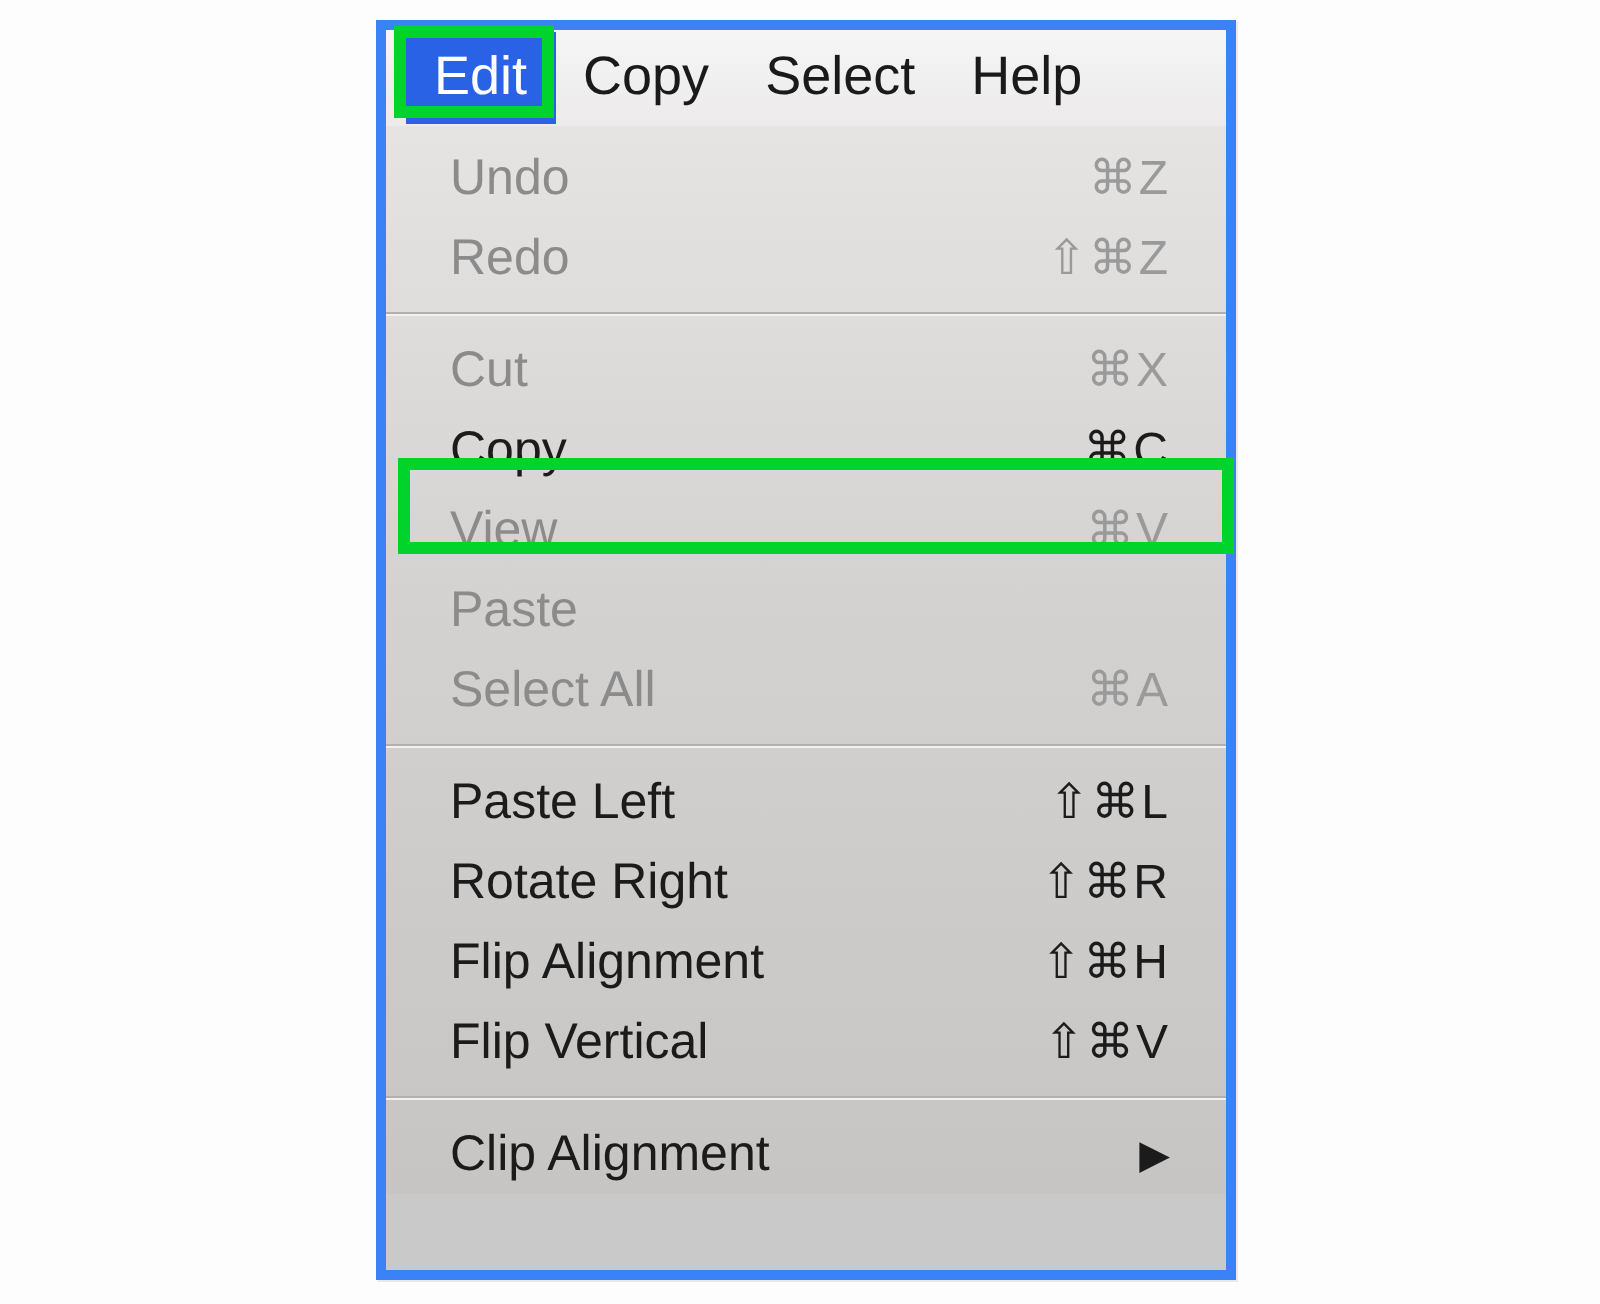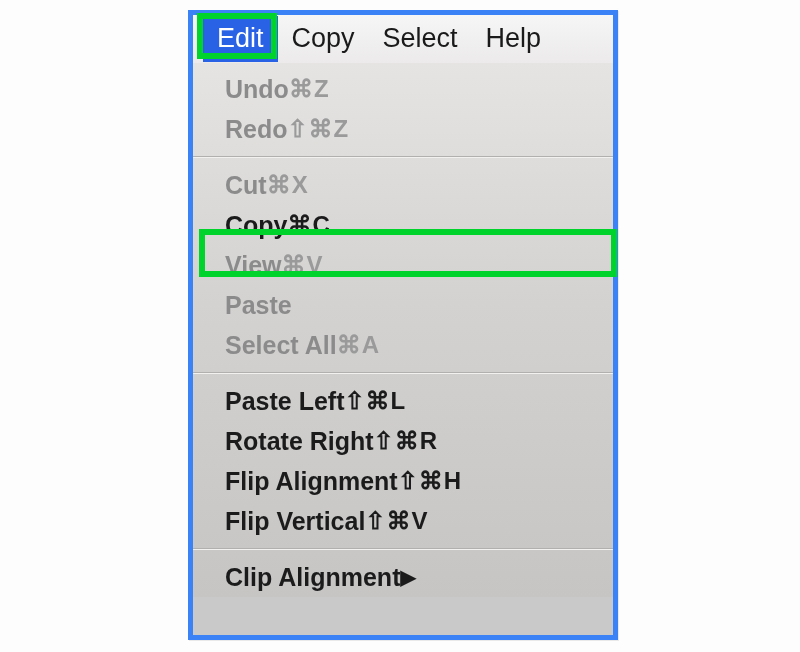--- a/index.html
+++ b/index.html
@@ -54,27 +54,26 @@
     .dropdown {
       position: relative;
       left: 0;
       width: 100%;
       background: linear-gradient(#e5e4e3, #d3d2d1 45%, #c6c5c4);
       padding-top: 6px;
       padding-bottom: 0;
     }
     .menu-item {
       display: flex;
-      justify-content: flex-start;
+      justify-content: space-between;
       align-items: center;
       height: 40px;
       padding: 0 28px 0 32px;
       font-size: 25px;
       color: #8b8b8c;
-      font-weight: bold;
     }
     .menu-item .shortcut {
       font-size: 24px;
       letter-spacing: 1px;
       color: #9a9a9b;
     }
     .menu-item.enabled {
       color: #1b1b1c;
     }
     .menu-item.enabled .shortcut {

